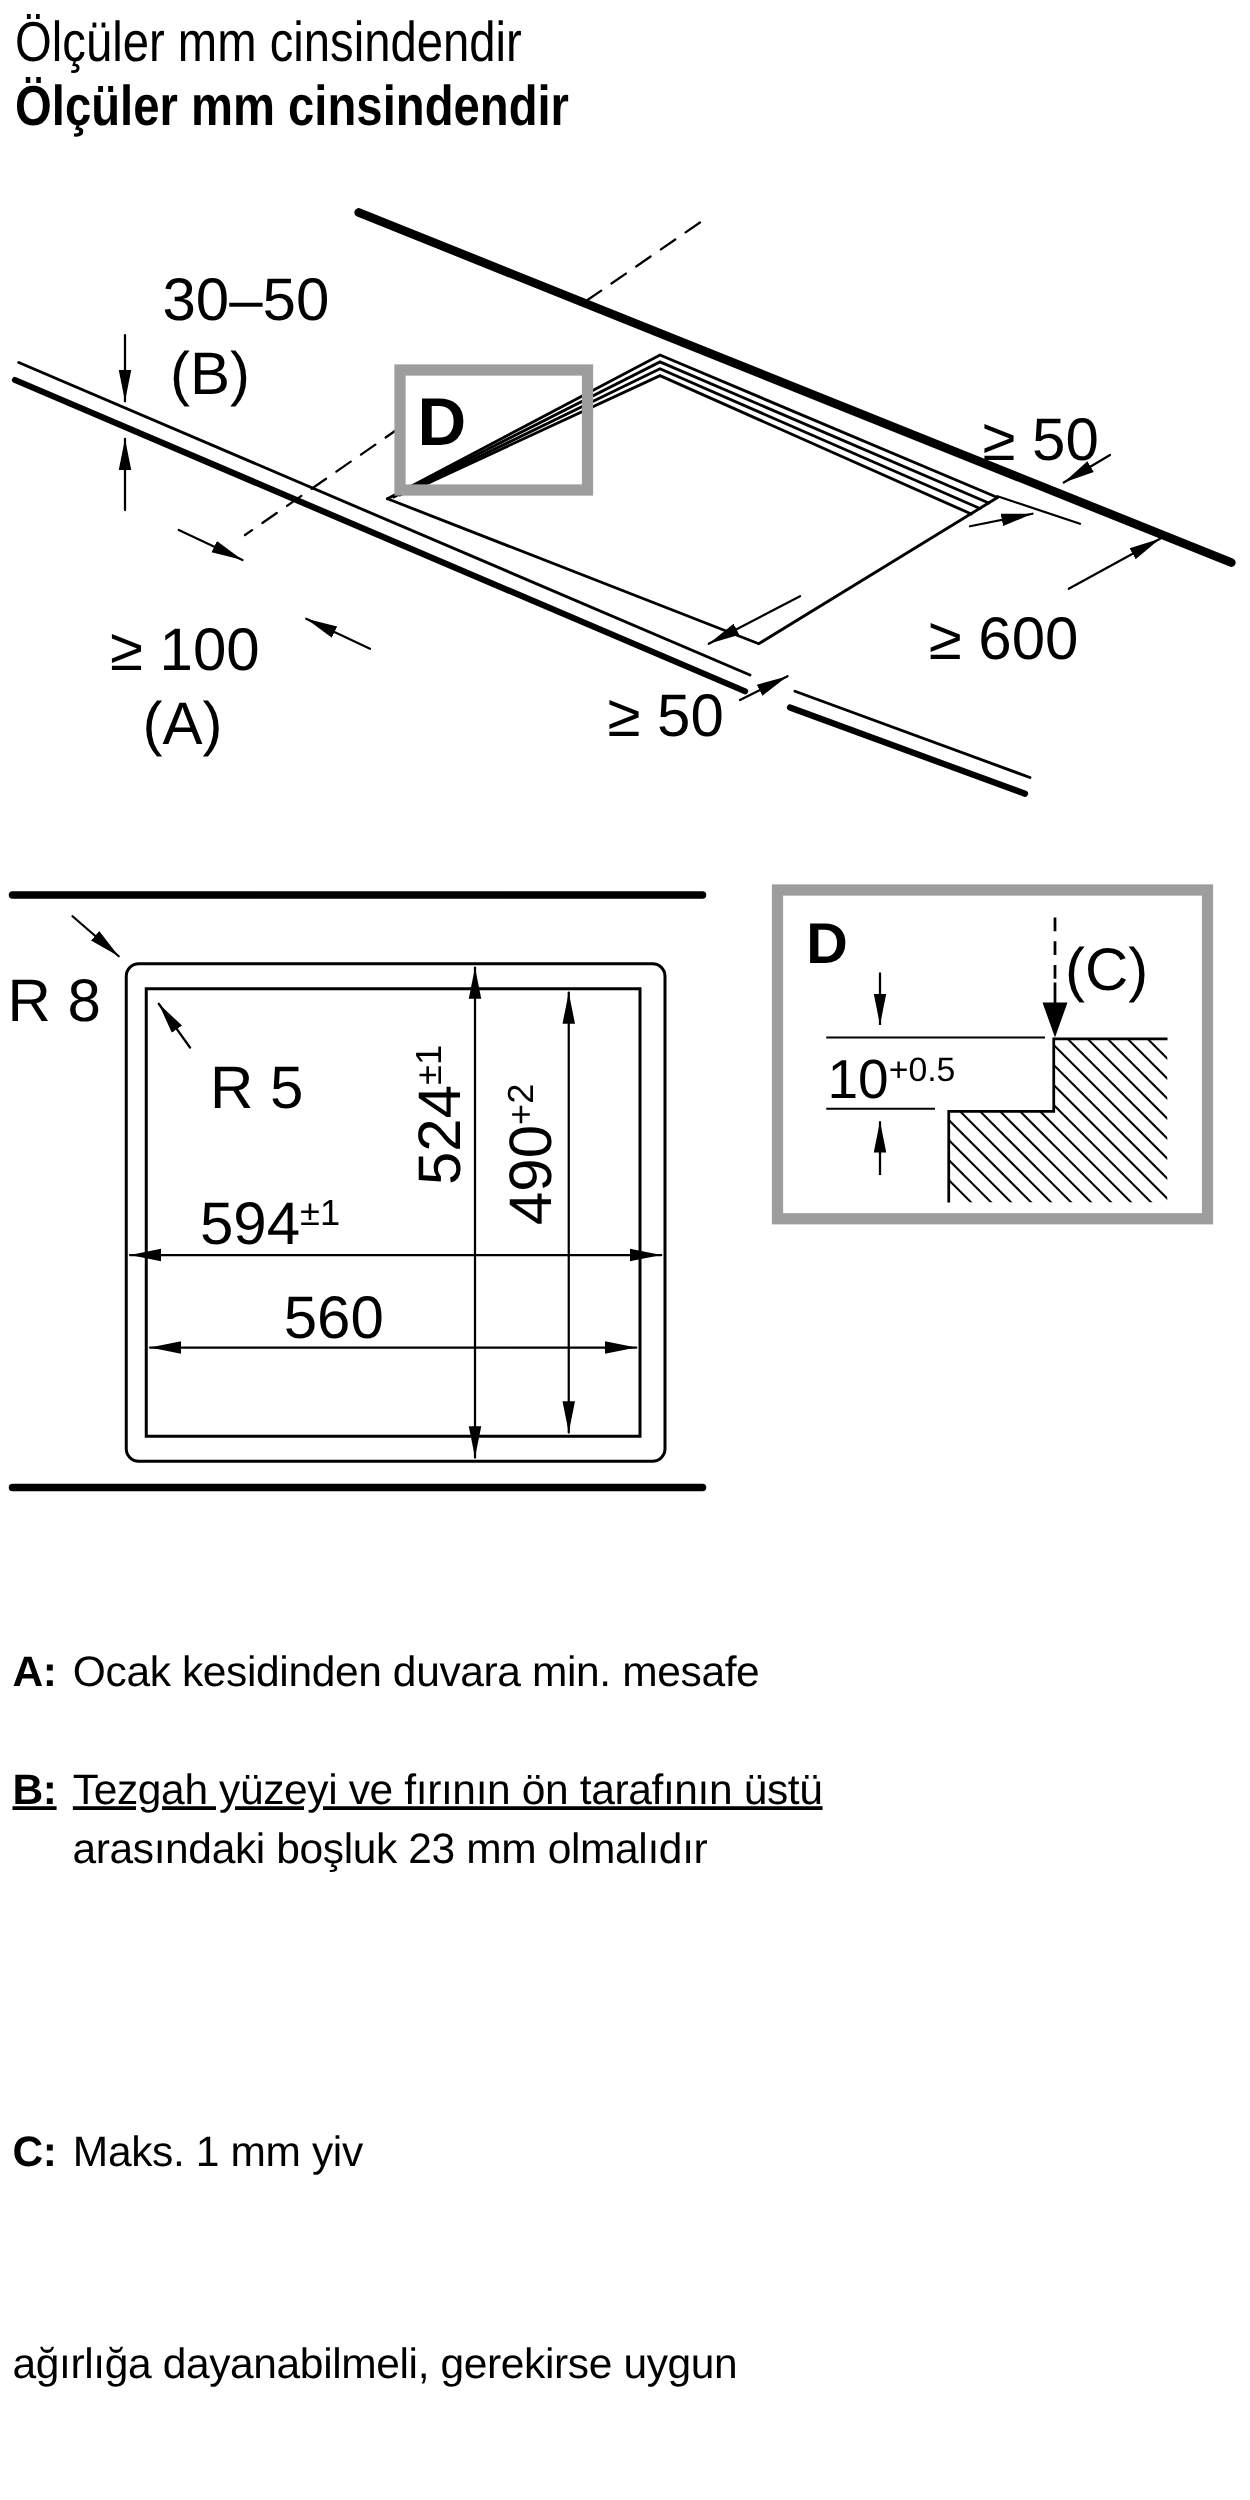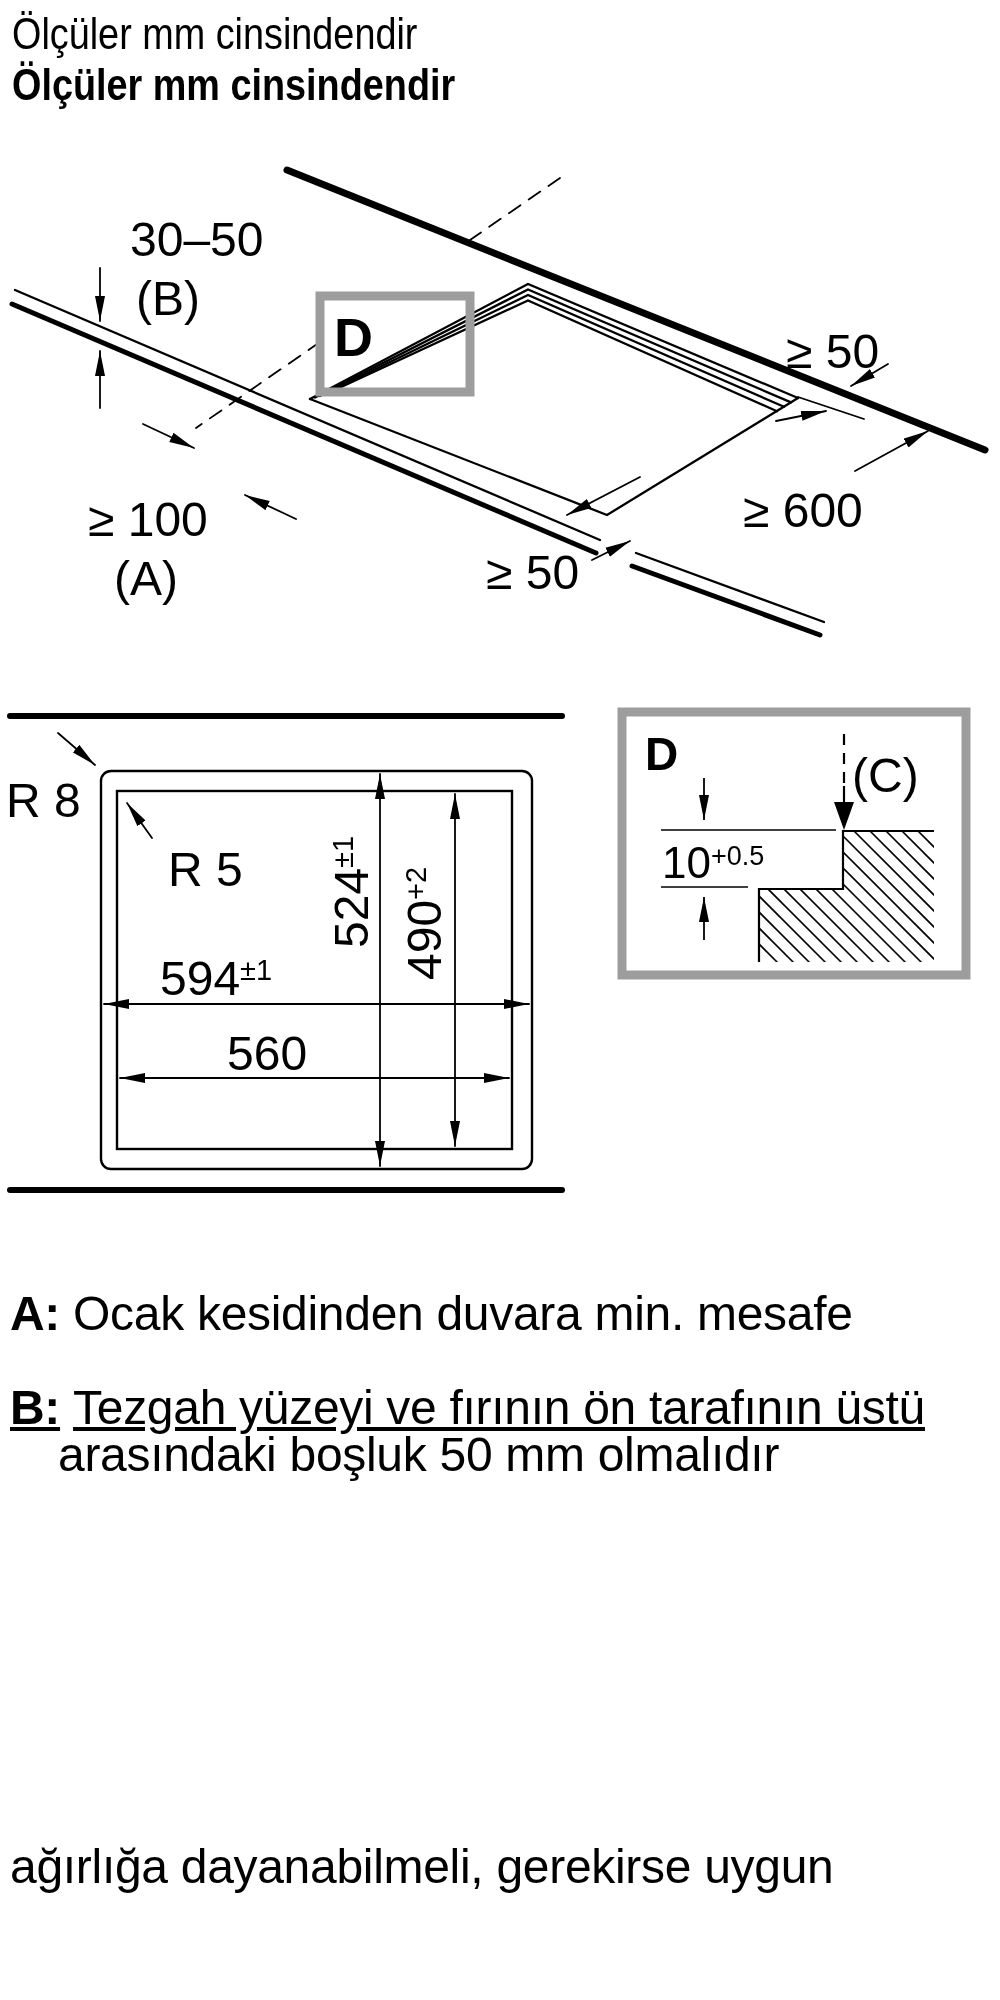--- a/index.html
+++ b/index.html
@@ -1,21 +1,21 @@
 <!DOCTYPE html>
 <html><head>
 <meta charset="utf-8">
 <style>
   html,body{margin:0;padding:0;background:#fff;}
   #page{position:relative;width:1000px;height:1952px;background:#ffffff;overflow:hidden;
         font-family:"Liberation Sans", sans-serif;color:#000;}
   .title{position:absolute;left:12px;top:8px;font-size:45px;line-height:51px;
          transform:scaleX(.84);transform-origin:left top;white-space:nowrap;}
   .title .t2{font-weight:bold;}
-  .note{position:absolute;font-size:48px;line-height:47px;white-space:nowrap;letter-spacing:-0.3px;}
+  .note{position:absolute;font-size:34px;line-height:47px;white-space:nowrap;letter-spacing:-0.3px;margin-top:25px;}
   .nlabel{font-weight:bold;margin-right:13px;}
   svg{position:absolute;left:0;top:0;}
   svg text{font-family:"Liberation Sans", sans-serif;fill:#000;}
   .dimtxt{font-size:48px;}
   .boldD{font-size:54px;font-weight:bold;}
   .boldD2{font-size:46px;font-weight:bold;}
 </style>
 </head>
 <body>
 
@@ -158,19 +158,22 @@
     <text x="662" y="878" font-size="44"><tspan>10</tspan><tspan dy="-13" font-size="27">+0.5</tspan></text>
   </svg>
 
   <div class="note" style="left:10px;top:1290px;">
     <span class="nlabel">A:</span><span>Ocak kesidinden duvara min. mesafe</span>
   </div>
 
   <div class="note" style="left:10px;top:1384px;text-decoration:underline;">
     <span class="nlabel">B:</span><span>Tezgah yüzeyi ve fırının ön tarafının üstü</span>
   </div>
-  <div class="note" style="left:58px;top:1431px;">arasındaki boşluk 50 mm olmalıdır</div>
+  <div class="note" style="left:58px;top:1431px;">arasındaki boşluk 23 mm olmalıdır</div>
 
 
+  <div class="note" style="left:10px;top:1674px;">
+    <span class="nlabel">C:</span><span>Maks. 1 mm yiv</span>
+  </div>
 
   <div class="note" style="left:10px;top:1843px;">ağırlığa dayanabilmeli, gerekirse uygun</div>
 
 </div>
 
 </body></html>

